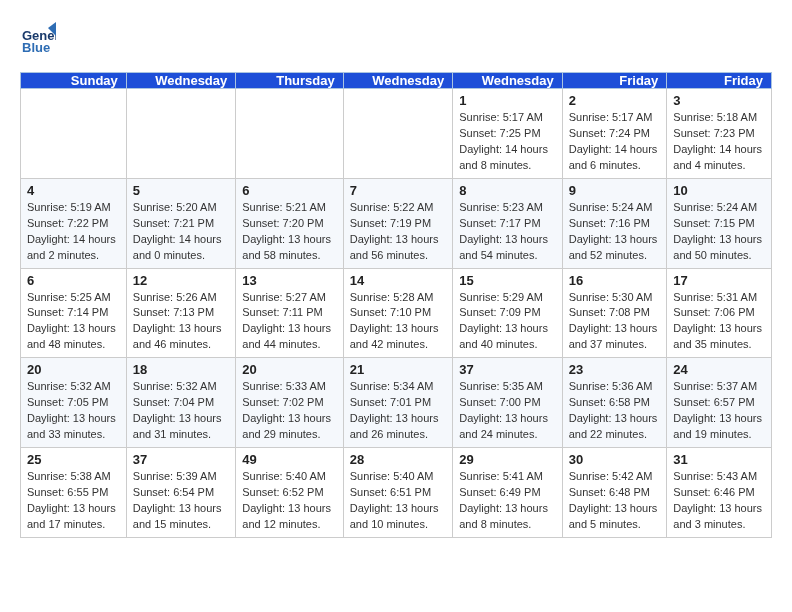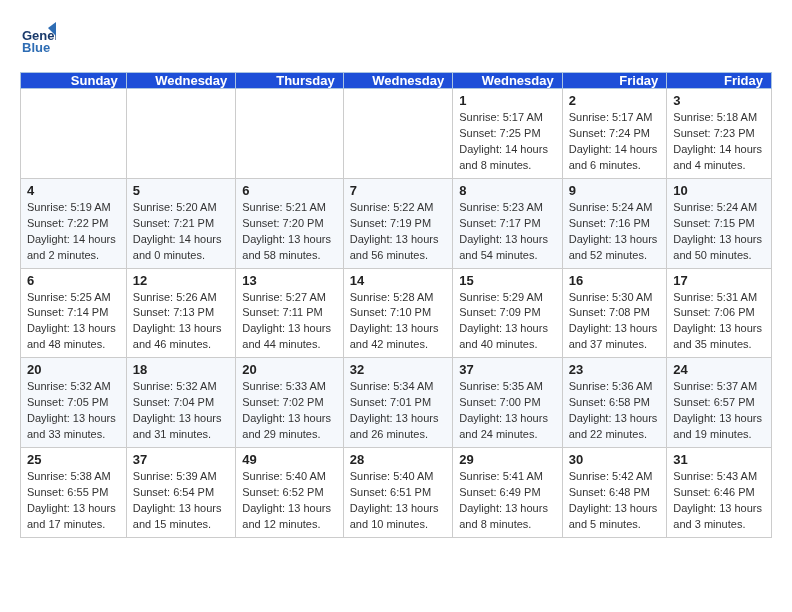--- a/index.html
+++ b/index.html
@@ -139,21 +139,21 @@
           </td>
           <td>
             <div class="day-number">18</div>
             <div class="day-info">Sunrise: 5:32 AM<br>Sunset: 7:04 PM<br>Daylight: 13 hours<br>and 31 minutes.</div>
           </td>
           <td>
             <div class="day-number">20</div>
             <div class="day-info">Sunrise: 5:33 AM<br>Sunset: 7:02 PM<br>Daylight: 13 hours<br>and 29 minutes.</div>
           </td>
           <td>
-            <div class="day-number">32</div>
+            <div class="day-number">21</div>
             <div class="day-info">Sunrise: 5:34 AM<br>Sunset: 7:01 PM<br>Daylight: 13 hours<br>and 26 minutes.</div>
           </td>
           <td>
             <div class="day-number">37</div>
             <div class="day-info">Sunrise: 5:35 AM<br>Sunset: 7:00 PM<br>Daylight: 13 hours<br>and 24 minutes.</div>
           </td>
           <td>
             <div class="day-number">23</div>
             <div class="day-info">Sunrise: 5:36 AM<br>Sunset: 6:58 PM<br>Daylight: 13 hours<br>and 22 minutes.</div>
           </td>

